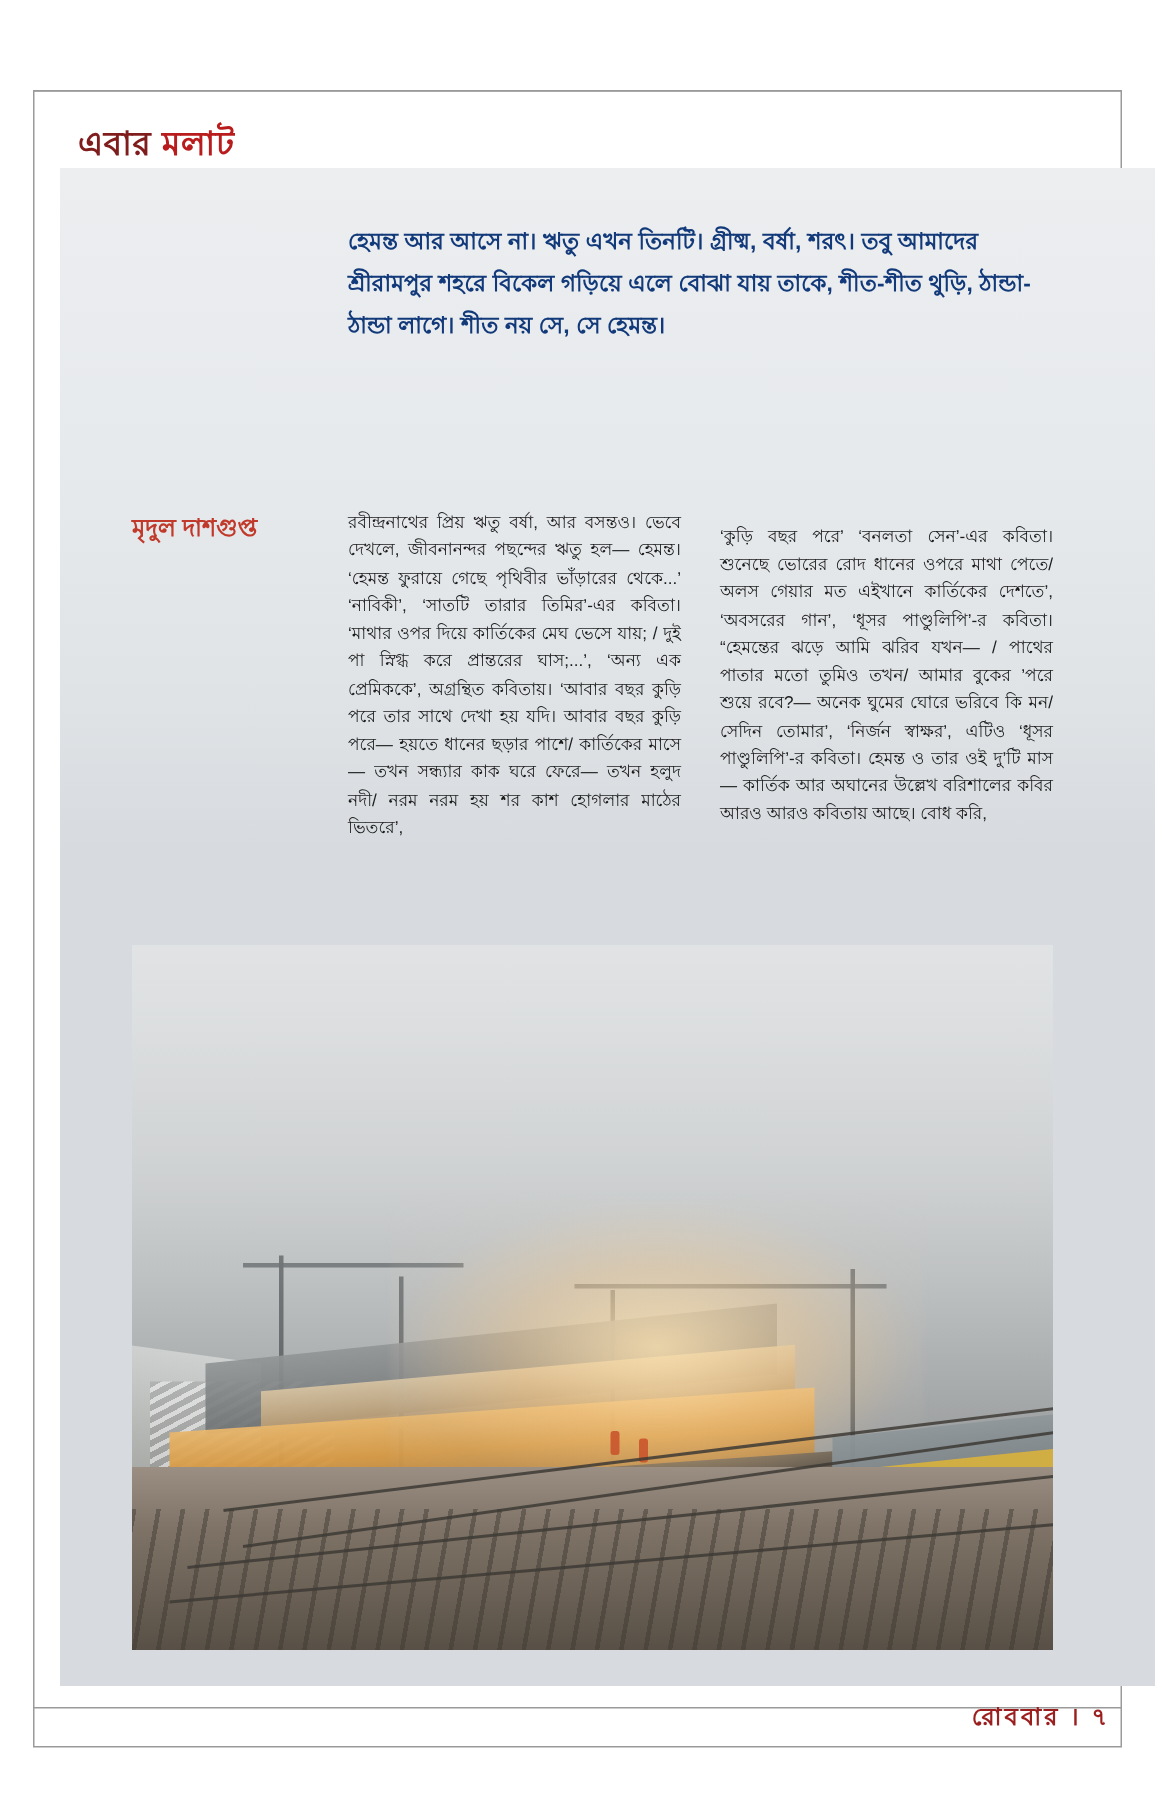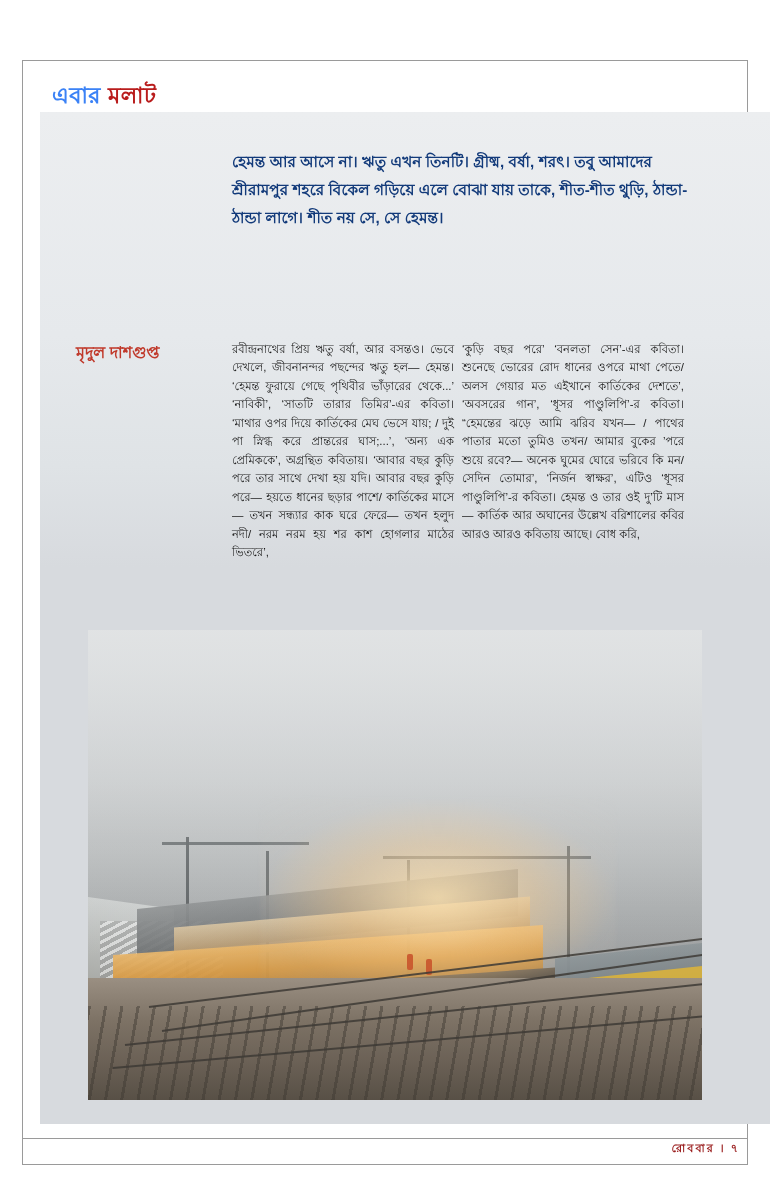--- a/index.html
+++ b/index.html
@@ -39,21 +39,21 @@
 
   
   .section-head {
     position: absolute;
     left: 52px;
     top: 78px;
     font-size: 22px;
     letter-spacing: 0.5px;
     white-space: nowrap;
   }
-  .section-head .a { color: #3b82f6; font-weight: 700; }
+  .section-head .a { color: #7f1d1d; font-weight: 700; }
   .section-head .b { color: #b91c1c; font-weight: 700; margin-left: 7px; }
 
   
   .content {
     position: absolute;
     left: 40px;
     top: 112px;
     width: 754px;
     height: 1012px;
     background: linear-gradient(180deg, #eceef0 0%, #e6e9ec 22%, #dfe3e6 35%, #d7dade 45%);
@@ -80,36 +80,37 @@
     width: 470px;
     text-align: right;
     font-size: 41px;
     font-weight: 700;
     color: #111111;
     letter-spacing: 1px;
   }
 
   .byline {
     position: absolute;
-    left: 36px;
+    left: 48px;
     top: 230px;
     width: 130px;
     color: #c0392b;
     font-weight: 700;
     font-size: 16px;
     line-height: 1.4;
   }
 
   .cols {
     position: absolute;
     left: 192px;
     top: 228px;
     width: 470px;
     display: flex;
-    gap: 8px;
+    gap: 26px;
+    align-items: center;
   }
   .col {
     width: 222px;
     color: #1b1b1b;
     font-size: 11.4px;
     line-height: 1.62;
     text-align: justify;
     text-justify: inter-word;
   }
   .col p { margin: 0 0 0 0; }
@@ -255,21 +256,21 @@
     position: absolute; inset: 0;
     background: linear-gradient(180deg, rgba(226,228,229,0.85) 0%, rgba(222,224,225,0.5) 22%, rgba(210,212,212,0.18) 45%, rgba(150,150,150,0.0) 70%);
     pointer-events: none;
   }
 
   
   .footer {
     position: absolute;
     right: 30px;
     bottom: 38px;
-    font-size: 11px;
+    font-size: 16px;
     color: #9b1f1f;
     letter-spacing: 2px;
     font-weight: 700;
   }
   .footer .pg { color: #9b1f1f; }
   .footer-rule {
     position: absolute;
     left: 22px; right: 22px;
     bottom: 58px;
     height: 1px;

